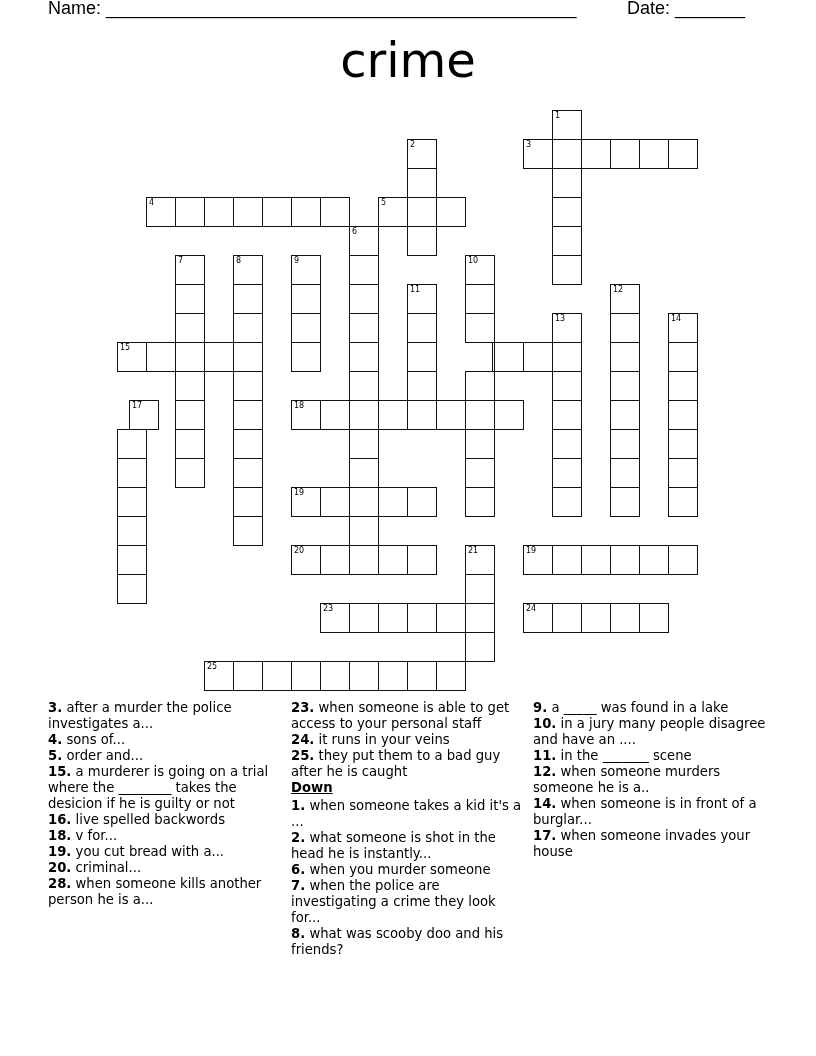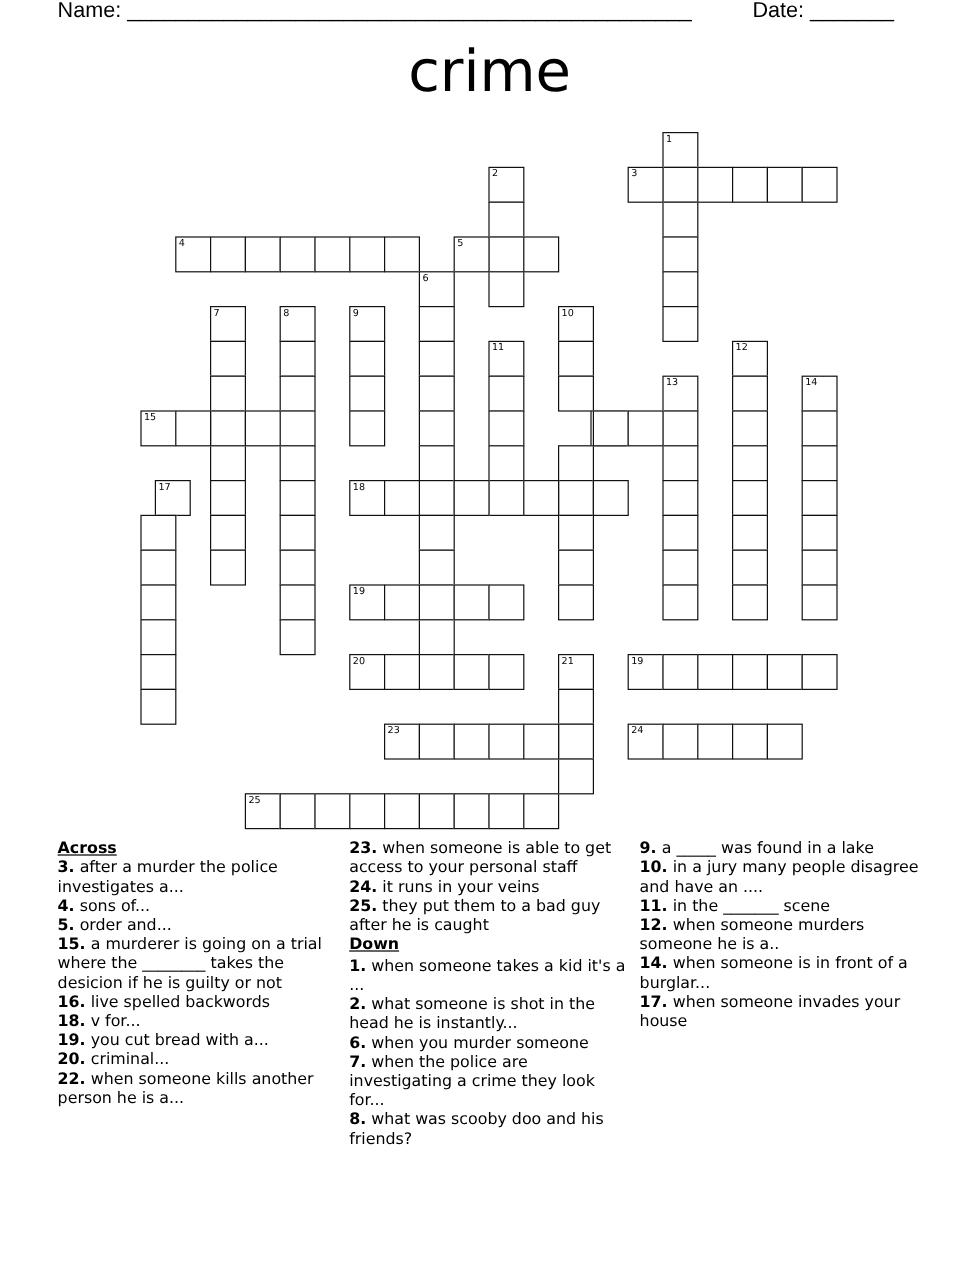--- a/index.html
+++ b/index.html
@@ -223,30 +223,29 @@
     <div class="cell" style="left: 262px; top: 661px; width: 30px; height: 30px;"></div>
     <div class="cell" style="left: 291px; top: 661px; width: 30px; height: 30px;"></div>
     <div class="cell" style="left: 320px; top: 661px; width: 30px; height: 30px;"></div>
     <div class="cell" style="left: 349px; top: 661px; width: 30px; height: 30px;"></div>
     <div class="cell" style="left: 378px; top: 661px; width: 30px; height: 30px;"></div>
     <div class="cell" style="left: 407px; top: 661px; width: 30px; height: 30px;"></div>
     <div class="cell" style="left: 436px; top: 661px; width: 30px; height: 30px;"></div>
   </div>
 
 <div class="clues col1">
-  <div class="sec">Across</div>
   <p class="clue"><b>3.</b> <span>after a murder the police investigates a...</span></p>
   <p class="clue"><b>4.</b> <span>sons of...</span></p>
   <p class="clue"><b>5.</b> <span>order and...</span></p>
   <p class="clue"><b>15.</b> <span>a murderer is going on a trial where the ________ takes the desicion if he is guilty or not</span></p>
   <p class="clue"><b>16.</b> <span>live spelled backwords</span></p>
   <p class="clue"><b>18.</b> <span>v for...</span></p>
   <p class="clue"><b>19.</b> <span>you cut bread with a...</span></p>
   <p class="clue"><b>20.</b> <span>criminal...</span></p>
-  <p class="clue"><b>22.</b> <span>when someone kills another person he is a...</span></p>
+  <p class="clue"><b>28.</b> <span>when someone kills another person he is a...</span></p>
 </div>
 
 <div class="clues col2">
   <p class="clue"><b>23.</b> <span>when someone is able to get access to your personal staff</span></p>
   <p class="clue"><b>24.</b> <span>it runs in your veins</span></p>
   <p class="clue"><b>25.</b> <span>they put them to a bad guy after he is caught</span></p>
   <div class="sec" style="margin-bottom:2px;">Down</div>
   <p class="clue"><b>1.</b> <span>when someone takes a kid it's a ...</span></p>
   <p class="clue"><b>2.</b> <span>what someone is shot in the head he is instantly...</span></p>
   <p class="clue"><b>6.</b> <span>when you murder someone</span></p>

